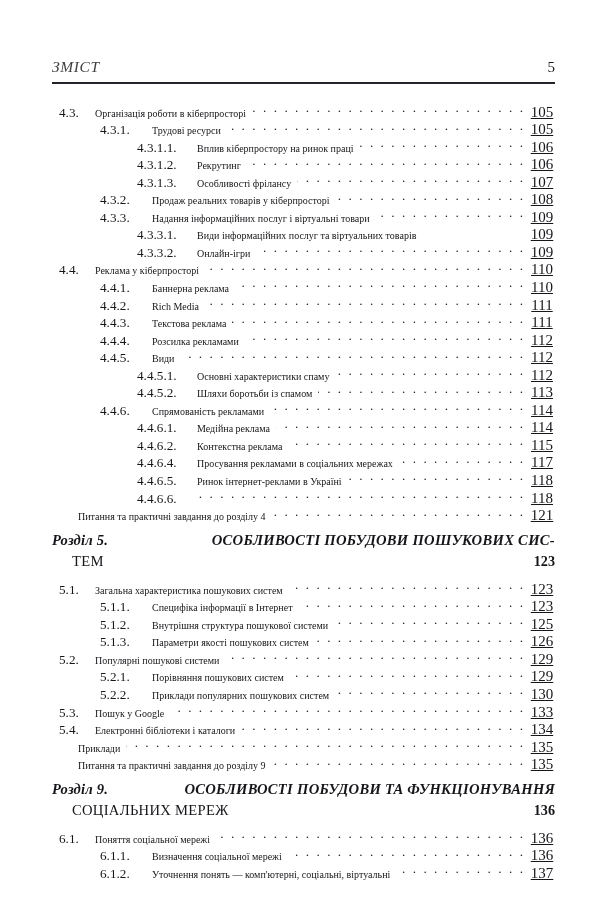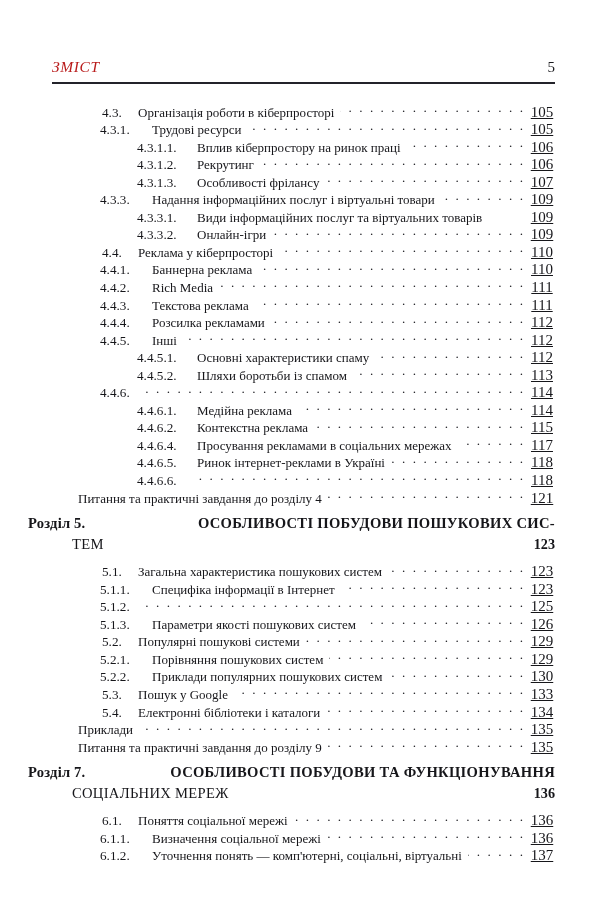--- a/index.html
+++ b/index.html
@@ -35,21 +35,21 @@
   .header-row {
     display: flex;
     align-items: baseline;
     justify-content: space-between;
     height: 22px;
   }
   .header-title {
     font-style: italic;
     font-size: 15.5px;
     letter-spacing: 0.6px;
-    color: #b91c1c;
+    color: #404040;
   }
   .header-page {
     font-size: 15px;
     color: #1a1a1e;
   }
   .header-rule {
     margin-top: 2px;
     height: 1.6px;
     background: #23232a;
     width: 100%;
@@ -75,21 +75,21 @@
     white-space: nowrap;
   }
 
   .num {
     flex: 0 0 auto;
     text-align: left;
     font-size: 13.2px;
   }
   .title {
     flex: 0 0 auto;
-    font-size: 13px;
+    font-size: 10px;
     text-align: center;
   }
 
   
   .leader {
     flex: 1 1 auto;
     min-width: 8px;
     position: relative;
     overflow: hidden;
     height: 17.55px;
@@ -109,21 +109,21 @@
 
   .pnum {
     flex: 0 0 auto;
     width: 26px;
     text-align: center;
     font-size: 15px;
     text-decoration: underline;
   }
 
   
-  .lvl2 .num   { width: 30px; margin-left: 102px; }
+  .lvl2 .num   { width: 30px; margin-left: 59px; }
   .lvl3 .num   { width: 37px; margin-left: 100px; }
   .lvl4 .num   { width: 52px; margin-left: 137px; }
   .lvl2 .title { margin-left: 6px; }
   .lvl3 .title { margin-left: 15px; }
   .lvl4 .title { margin-left: 8px; }
 
   
   .plain .title { margin-left: 78px; }
 
   
@@ -132,23 +132,24 @@
     width: 100%;
     box-sizing: border-box;
     padding-right: 45px;
     font-weight: bold;
     font-size: 14.6px;
     line-height: 21px;
     margin-top: 9px;
     margin-bottom: 4px;
   }
   .chapter .ch-line1 {
-    margin-left: 28px;
+    margin-left: 52px;
     display: flex;
     justify-content: space-between;
+    font-style: italic;
   }
   .chapter .ch-line1 > span { display: inline-block; }
   .chapter.justify .ch-line1 {
     display: block;
     text-align: justify;
     text-align-last: justify;
   }
   .chapter .ch-line2 {
     margin-left: 72px;
     display: flex;
@@ -208,20 +209,26 @@
           <span class="leader"></span>
           <span class="pnum">106</span>
         </div>
         <div class="entry lvl4">
           <span class="num">4.3.1.3.</span>
           <span class="title">Особливості фрілансу</span>
           <span class="leader"></span>
           <span class="pnum">107</span>
         </div>
         <div class="entry lvl3">
+          <span class="num">4.3.2.</span>
+          <span class="title">Продаж реальних товарів у кіберпросторі</span>
+          <span class="leader"></span>
+          <span class="pnum">108</span>
+        </div>
+        <div class="entry lvl3">
           <span class="num">4.3.3.</span>
           <span class="title">Надання інформаційних послуг і віртуальні товари</span>
           <span class="leader"></span>
           <span class="pnum">109</span>
         </div>
         <div class="entry lvl4">
           <span class="num">4.3.3.1.</span>
           <span class="title">Види інформаційних послуг та віртуальних товарів</span>
           <span class="leader none"></span>
           <span class="pnum">109</span>
@@ -257,38 +264,39 @@
           <span class="pnum">111</span>
         </div>
         <div class="entry lvl3">
           <span class="num">4.4.4.</span>
           <span class="title">Розсилка рекламами</span>
           <span class="leader"></span>
           <span class="pnum">112</span>
         </div>
         <div class="entry lvl3">
           <span class="num">4.4.5.</span>
-          <span class="title">Інші</span>
+          <span class="title">Види</span>
           <span class="leader"></span>
           <span class="pnum">112</span>
         </div>
         <div class="entry lvl4">
           <span class="num">4.4.5.1.</span>
           <span class="title">Основні характеристики спаму</span>
           <span class="leader"></span>
           <span class="pnum">112</span>
         </div>
         <div class="entry lvl4">
           <span class="num">4.4.5.2.</span>
           <span class="title">Шляхи боротьби із спамом</span>
           <span class="leader"></span>
           <span class="pnum">113</span>
         </div>
         <div class="entry lvl3">
           <span class="num">4.4.6.</span>
+          <span class="title">Спрямованість рекламами</span>
           <span class="leader"></span>
           <span class="pnum">114</span>
         </div>
         <div class="entry lvl4">
           <span class="num">4.4.6.1.</span>
           <span class="title">Медійна реклама</span>
           <span class="leader"></span>
           <span class="pnum">114</span>
         </div>
         <div class="entry lvl4">
@@ -337,20 +345,21 @@
           <span class="pnum">123</span>
         </div>
         <div class="entry lvl3">
           <span class="num">5.1.1.</span>
           <span class="title">Специфіка інформації в Інтернет</span>
           <span class="leader"></span>
           <span class="pnum">123</span>
         </div>
         <div class="entry lvl3">
           <span class="num">5.1.2.</span>
+          <span class="title">Внутрішня структура пошукової системи</span>
           <span class="leader"></span>
           <span class="pnum">125</span>
         </div>
         <div class="entry lvl3">
           <span class="num">5.1.3.</span>
           <span class="title">Параметри якості пошукових систем</span>
           <span class="leader"></span>
           <span class="pnum">126</span>
         </div>
         <div class="entry lvl2">
@@ -390,21 +399,21 @@
         </div>
         <div class="entry plain">
           <span class="title">Питання та практичні завдання до розділу 9</span>
           <span class="leader"></span>
           <span class="pnum">135</span>
         </div>
       </div>
 
     <div class="chapter gap-before">
       <div class="ch-line1">
-          <span class="ch-label">Розділ 7.</span>
+          <span class="ch-label">Розділ 9.</span>
           <span class="ch-title" style="margin-left:10px">ОСОБЛИВОСТІ ПОБУДОВИ ТА ФУНКЦІОНУВАННЯ</span>
         </div>
       <div class="ch-line2">
         <span class="ch-cont">СОЦІАЛЬНИХ МЕРЕЖ</span>
         <span class="ch-page">136</span>
       </div>
     </div>
 
     <div id="block-6">
         <div class="entry lvl2">

